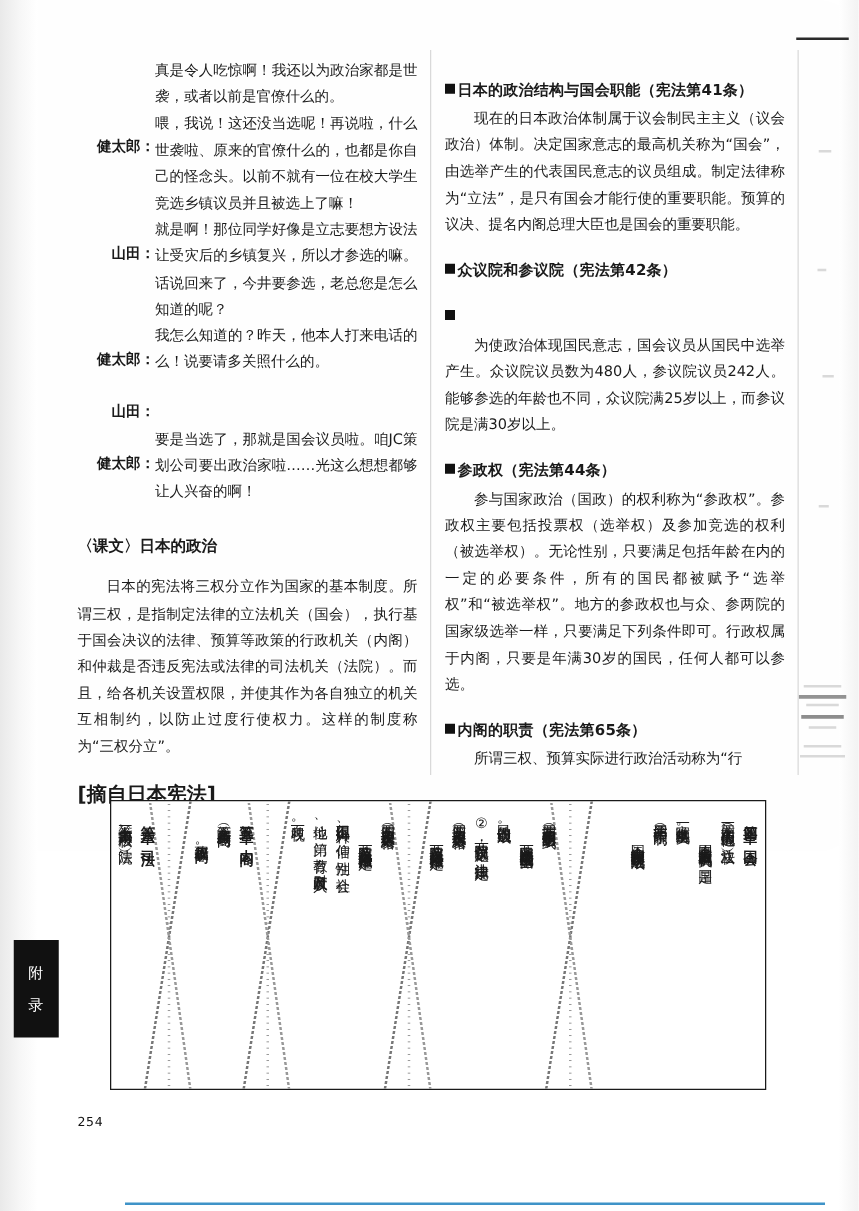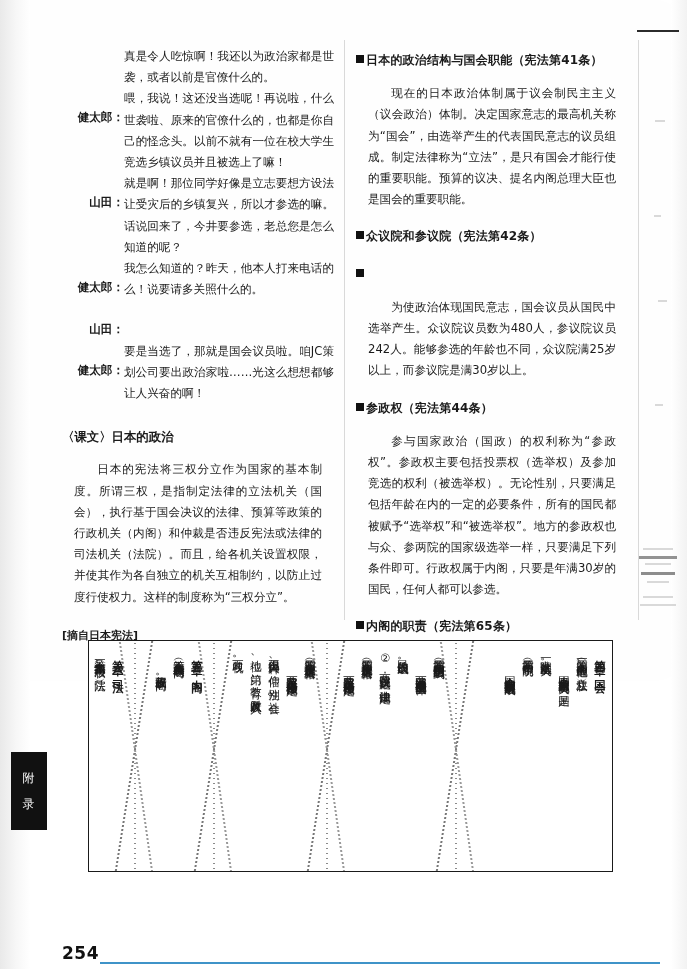--- a/index.html
+++ b/index.html
@@ -90,31 +90,31 @@
   }
   .sec-title .sq {
     display: inline-block;
     width: 8px; height: 8px;
     background: #111;
     margin-right: 2px;
     vertical-align: 1px;
   }
   .para {
     text-indent: 2em;
-    margin: 12px;
+    margin: 0;
   }
   .lesson-head {
     font-weight: bold;
     font-size: 12.4px;
     margin-top: 22px;
     margin-bottom: 12px;
   }
   .src-label {
     font-weight: bold;
-    font-size: 11px;
+    font-size: 16px;
     margin-top: 17px;
   }
 
   
   #const-box {
     position: absolute;
     left: 88px;
     top: 640px;
     width: 525px;
     height: 232px;
@@ -201,23 +201,23 @@
     justify-content: center;
     font-size: 12px;
     line-height: 26px;
     letter-spacing: 1px;
   }
 
   
   #page-number {
     position: absolute;
     left: 62px;
-    top: 943px;
-    font-size: 17px;
-    font-weight: bold;
+    top: 893px;
+    font-size: 10px;
+    font-weight: normal;
     color: #111;
     letter-spacing: .5px;
   }
 
   
   #bottom-rule {
     position: absolute;
     left: 100px;
     top: 962px;
     width: 560px;
@@ -306,21 +306,21 @@
     </div>
 
     <div class="lesson-head">〈课文〉日本的政治</div>
     <div class="para">日本的宪法将三权分立作为国家的基本制度。所谓三权，是指制定法律的立法机关（国会），执行基于国会决议的法律、预算等政策的行政机关（内阁）和仲裁是否违反宪法或法律的司法机关（法院）。而且，给各机关设置权限，并使其作为各自独立的机关互相制约，以防止过度行使权力。这样的制度称为“三权分立”。</div>
 
     <div class="src-label">[摘自日本宪法]</div>
   </div>
 
   <div class="col col-right">
 
-    <div class="sec-title" style="margin-top:4px;">
+    <div class="sec-title" style="margin-top:16px;">
       <span class="sq"></span><span>日本的政治结构与国会职能（宪法第41条）</span>
     </div>
     <div class="para">现在的日本政治体制属于议会制民主主义（议会政治）体制。决定国家意志的最高机关称为“国会”，由选举产生的代表国民意志的议员组成。制定法律称为“立法”，是只有国会才能行使的重要职能。预算的议决、提名内阁总理大臣也是国会的重要职能。</div>
 
     <div class="sec-title">
       <span class="sq"></span><span>众议院和参议院（宪法第42条）</span>
     </div>
 
     <div class="sec-title">
       <span class="sq"></span>

